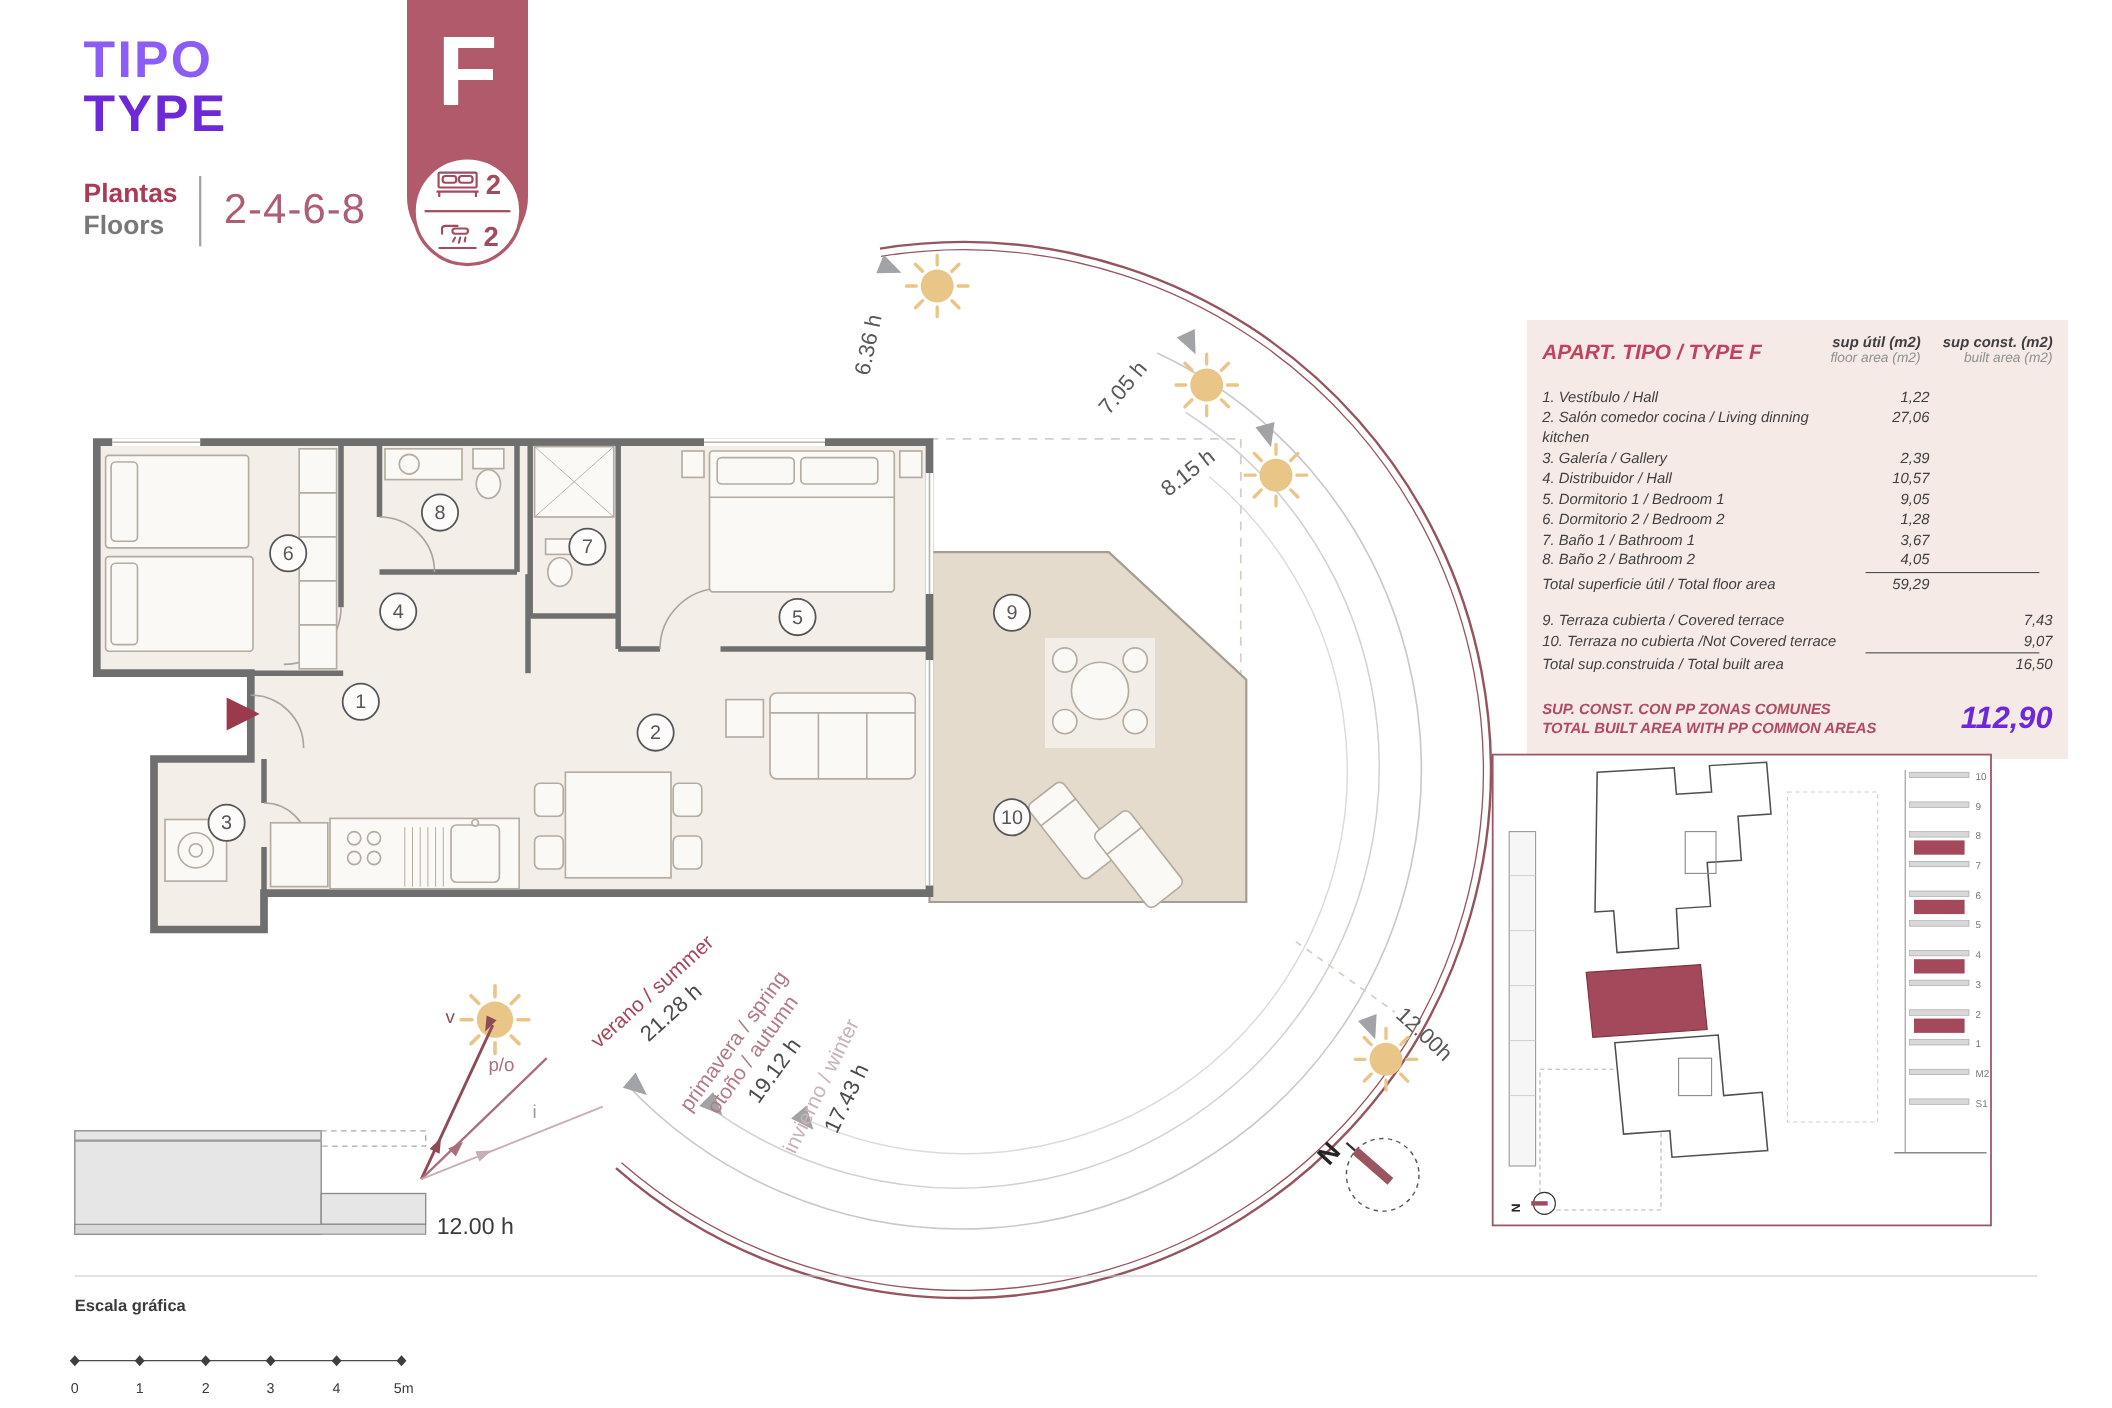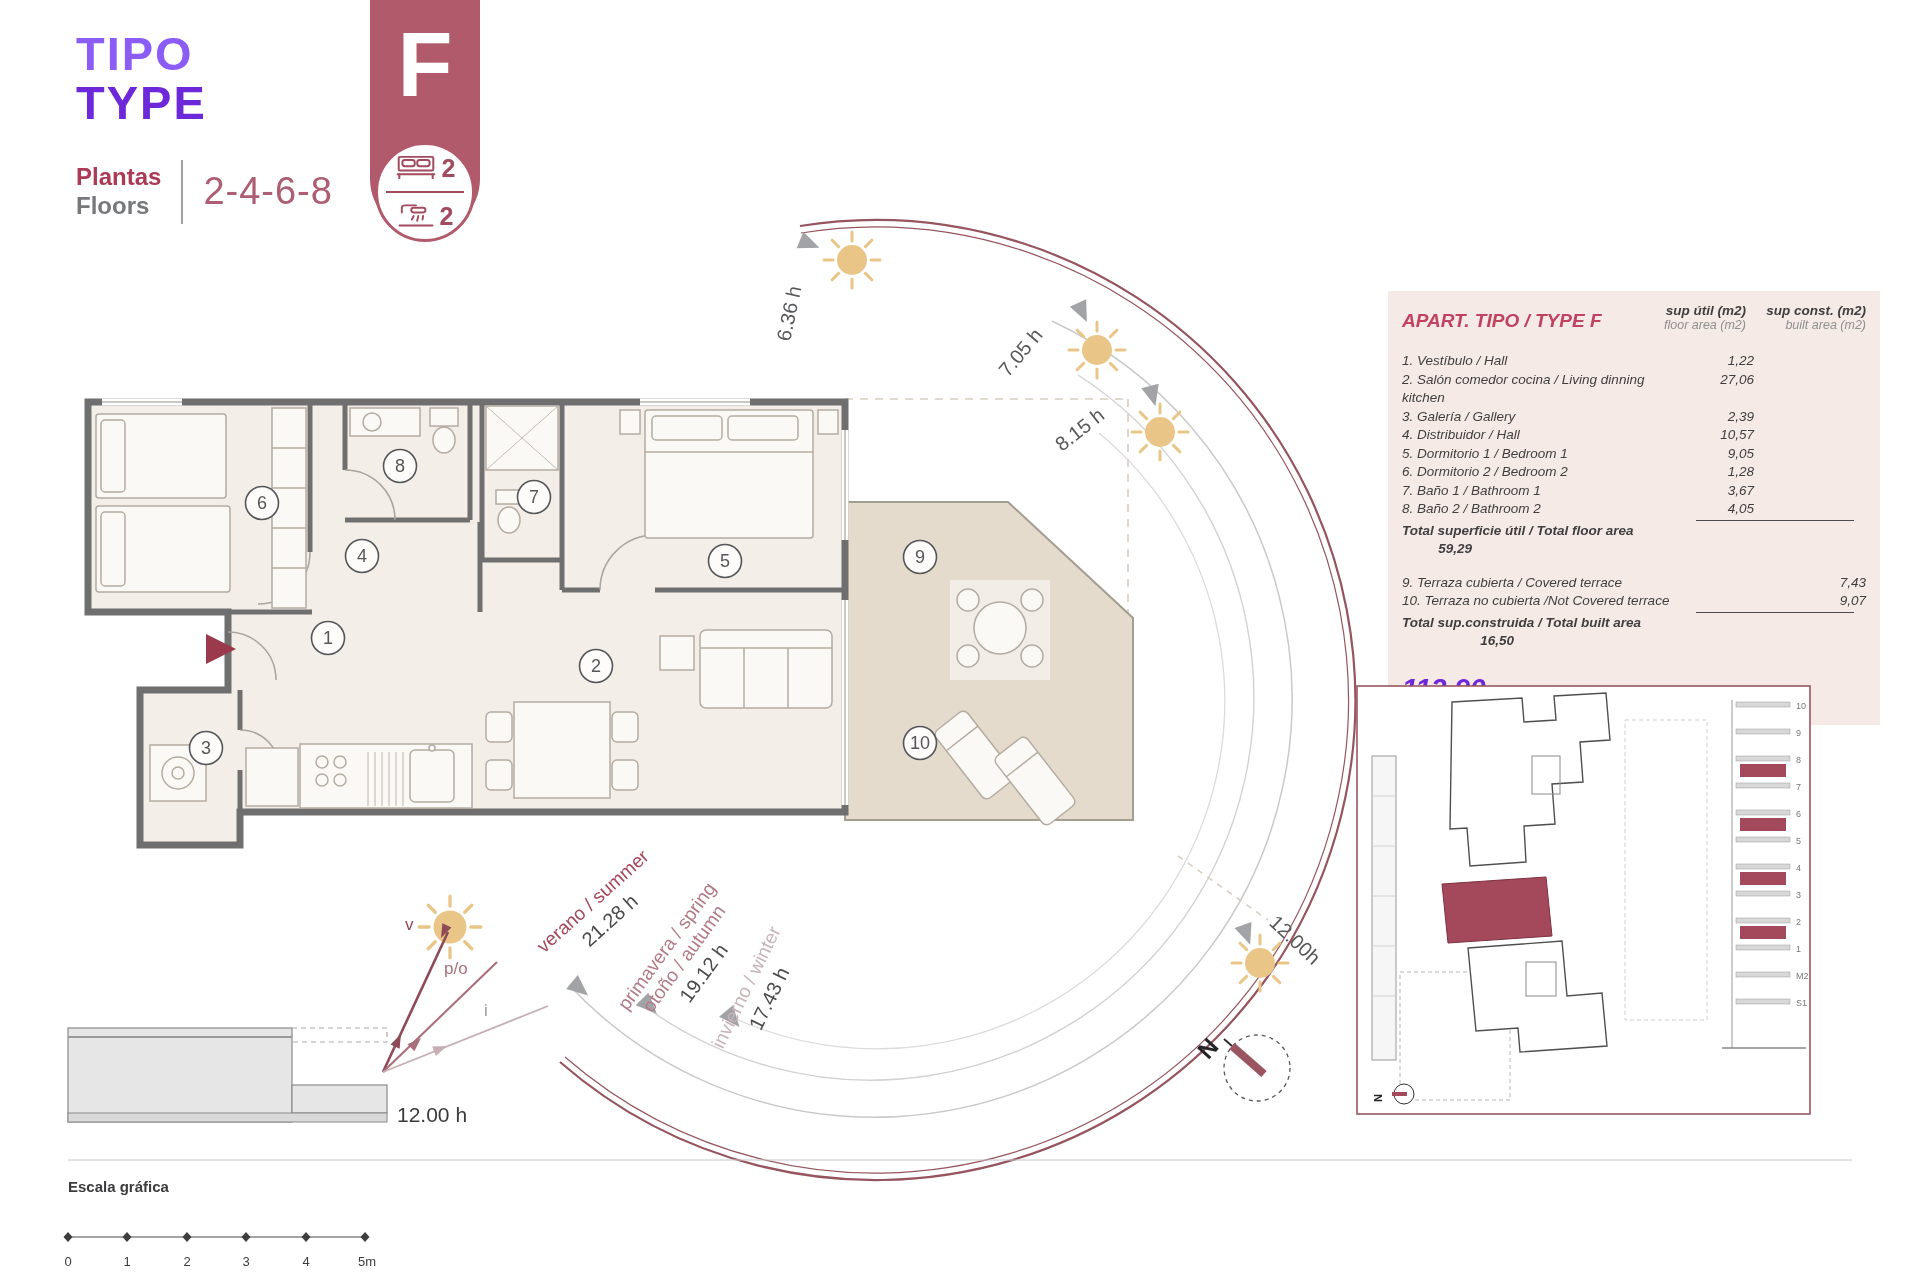--- a/index.html
+++ b/index.html
@@ -35,21 +35,21 @@
   .areas-title{flex:1;font-size:19px;font-weight:bold;color:#c0425f;padding-top:2px;}
   .hcol{text-align:right;margin-left:8px;}
   .hcol .h1{font-size:13.5px;font-weight:bold;}
   .hcol .h2{font-size:12.5px;color:#8f9092;}
   .hcol1{width:92px;}.hcol2{width:112px;}
   .areas-rows{margin-top:20px;}
   .arow{display:flex;font-size:13.5px;line-height:18.5px;}
   .arow .lbl{flex:1;}
   .arow .v1{width:70px;text-align:right;}
   .arow .v2{width:112px;text-align:right;}
-  .arow.bold{font-weight:bold;flex-direction:column;}
+  .arow.bold{font-weight:normal;}
   .rule{border-top:1px solid #4c4c4e;margin:1px 12px 1px 294px;}
   .gap{height:15px;}
   .grand{display:flex;align-items:center;margin-top:22px;}
   .grand .glines{flex:1;color:#b24a60;font-weight:bold;font-size:13.5px;line-height:17px;}
   .grand .gval{color:#6d28d9;font-weight:bold;font-size:28px;}
 
   
   svg text{font-family:"Liberation Sans",sans-serif;}
   .hour{font-size:20px;fill:#57585a;}
   .season1{font-size:19px;fill:#a4495c;}
@@ -185,20 +185,24 @@
           <span class="v1"></span>
           <span class="v2">9,07</span>
         </div>
       <div class="rule"></div>
       <div class="arow bold">
           <span class="lbl">Total sup.construida / Total built area</span>
           <span class="v1"></span>
           <span class="v2">16,50</span>
         </div>
       <div class="grand">
+        <div class="glines">
+          <div>SUP. CONST. CON PP ZONAS COMUNES</div>
+          <div>TOTAL BUILT AREA WITH PP COMMON AREAS</div>
+        </div>
         <div class="gval">112,90</div>
       </div>
     </div>
   </div>
 
   <svg class="scene" width="1920" height="1280" viewBox="0 0 1920 1280">
     <defs>
       <g id="sun">
         <circle r="15" fill="#e9c687"></circle>
         <path d="M19,0H28 M-19,0H-28 M0,19V28 M0,-19V-28 M13.4,13.4L19.8,19.8 M-13.4,-13.4L-19.8,-19.8 M13.4,-13.4L19.8,-19.8 M-13.4,13.4L-19.8,19.8" stroke="#e9c687" stroke-width="3" stroke-linecap="round" fill="none"></path>

